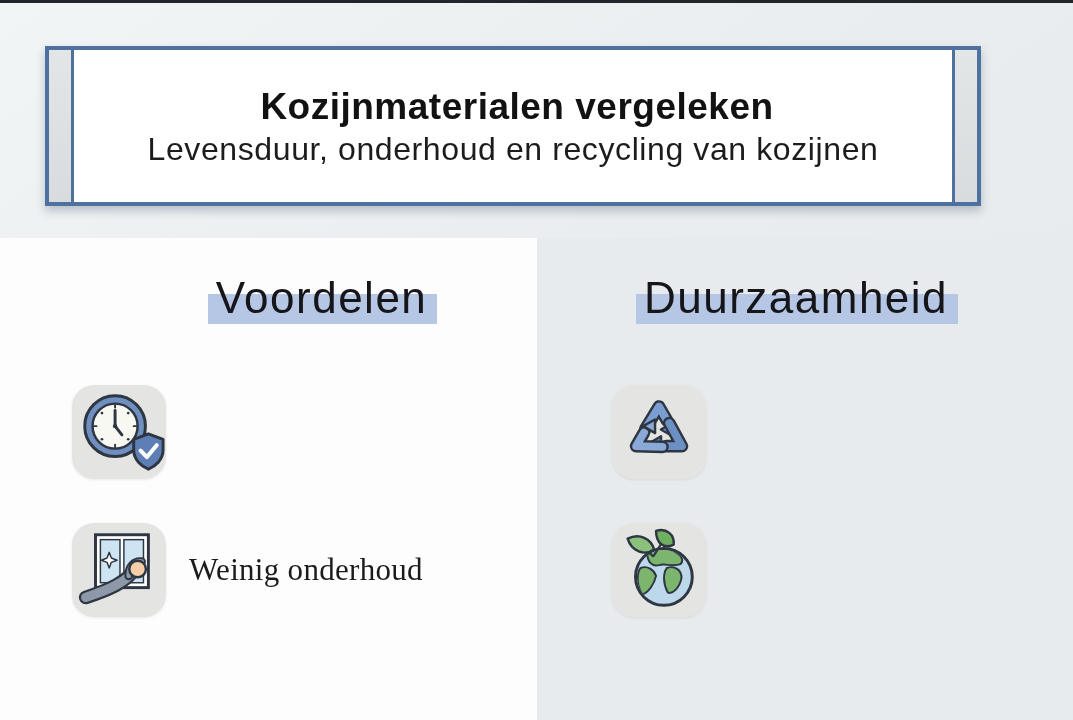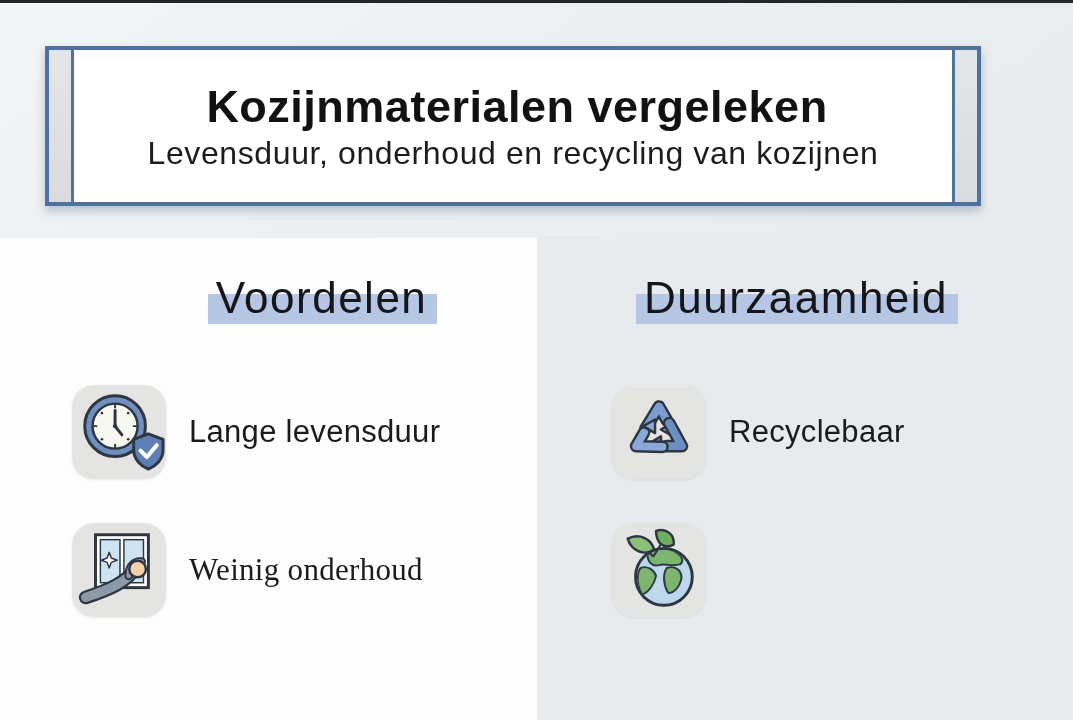--- a/index.html
+++ b/index.html
@@ -9,21 +9,21 @@
   .top-edge{position:absolute;left:0;top:0;width:100%;height:3px;background:#22262b;}
 
   
   .header-frame{position:absolute;left:45px;top:46px;width:936px;height:160px;
                 box-sizing:border-box;border:4px solid #4e719f;background:#ffffff;
                 display:flex;box-shadow:0 5px 9px rgba(45,65,95,.28);}
   .frame-strip{width:22px;background:linear-gradient(180deg,#e3e6e7,#d8dcde);flex:0 0 auto;}
   .frame-strip.left{border-right:3px solid #4e719f;}
   .frame-strip.right{border-left:3px solid #4e719f;}
   .header-center{flex:1;display:flex;flex-direction:column;align-items:center;justify-content:center;gap:8px;}
-  .title{font-size:45px;font-weight:700;color:#121212;letter-spacing:.5px;line-height:1;margin-left:8px;}
+  .title{font-size:37px;font-weight:700;color:#121212;letter-spacing:.5px;line-height:1;margin-left:8px;}
   .subtitle{font-size:32px;font-weight:400;color:#1c1c1c;letter-spacing:.6px;line-height:1;}
 
   
   .panel-left{position:absolute;left:0;top:238px;width:537px;height:482px;background:#fdfdfd;}
   .panel-right{position:absolute;left:537px;top:238px;width:536px;height:482px;background:#e8ebed;}
 
   .col-heading-wrap{position:absolute;width:643px;top:272px;text-align:center;}
   .col-heading-wrap.right{left:528px;width:536px;}
   .col-heading{position:relative;display:inline-block;font-size:44px;font-weight:400;
                color:#15151a;letter-spacing:1.5px;line-height:1.2;}
@@ -94,21 +94,20 @@
         </g>
         <g stroke="#2e3642" stroke-width="3" stroke-linecap="round">
           <line x1="44" y1="42" x2="44" y2="26"></line>
           <line x1="44" y1="42" x2="51" y2="51"></line>
         </g>
         <circle cx="44" cy="42" r="2.2" fill="#2e3642"></circle>
         <path d="M78,50 l15,5.5 v11 c0,10 -8,16.5 -15,19.5 c-7,-3 -15,-9.5 -15,-19.5 v-11 Z" fill="#5d7fb5" stroke="#2e3642" stroke-width="3" stroke-linejoin="round"></path>
         <polyline points="70,67 76.5,73.5 86.5,61.5" fill="none" stroke="#ffffff" stroke-width="4.2" stroke-linecap="round" stroke-linejoin="round"></polyline>
       </svg>
     </div>
-    <span class="row-label">Lange levensduur</span>
   </div>
 
   <div class="info-row r-left2">
     <div class="tile">
       <svg width="94" height="94" viewBox="0 0 96 96">
         <rect x="24" y="12" width="54" height="54" fill="#ffffff" stroke="#2e3642" stroke-width="3"></rect>
         <rect x="29" y="17" width="20" height="44" fill="#cfe4f2" stroke="#2e3642" stroke-width="1.5"></rect>
         <rect x="53" y="17" width="20" height="44" fill="#cfe4f2" stroke="#2e3642" stroke-width="1.5"></rect>
         <path d="M38,30 l2.2,5.8 L46,38 l-5.8,2.2 L38,46 l-2.2,-5.8 L30,38 l5.8,-2.2 Z" fill="#ffffff" stroke="#2e3642" stroke-width="1.5" stroke-linejoin="round"></path>
         <path d="M14,76 C26,72 37,68 45,63.5 C52,59.5 57,56 60,52" fill="none" stroke="#2e3642" stroke-width="14" stroke-linecap="round"></path>
@@ -136,21 +135,20 @@
             <polygon points="49.9,45.5 62.1,38.5 62,52.4" fill="#6d90c4" stroke="#2e3642" stroke-width="2.5"></polygon>
           </g>
           <g transform="rotate(240 48 49)">
             <path d="M34,45 L48,22 L56,36" fill="none" stroke="#2e3642" stroke-width="13"></path>
             <path d="M34,45 L48,22 L56,36" fill="none" stroke="#8aa8d8" stroke-width="8"></path>
             <polygon points="49.9,45.5 62.1,38.5 62,52.4" fill="#8aa8d8" stroke="#2e3642" stroke-width="2.5"></polygon>
           </g>
         </g>
       </svg>
     </div>
-    <span class="row-label">Recyclebaar</span>
   </div>
 
   <div class="info-row r-right2">
     <div class="tile">
       <svg width="94" height="94" viewBox="0 0 96 96">
         <defs>
           <clipPath id="globeClip">
               <circle cx="53" cy="55" r="27.5"></circle>
             </clipPath>
         </defs>

